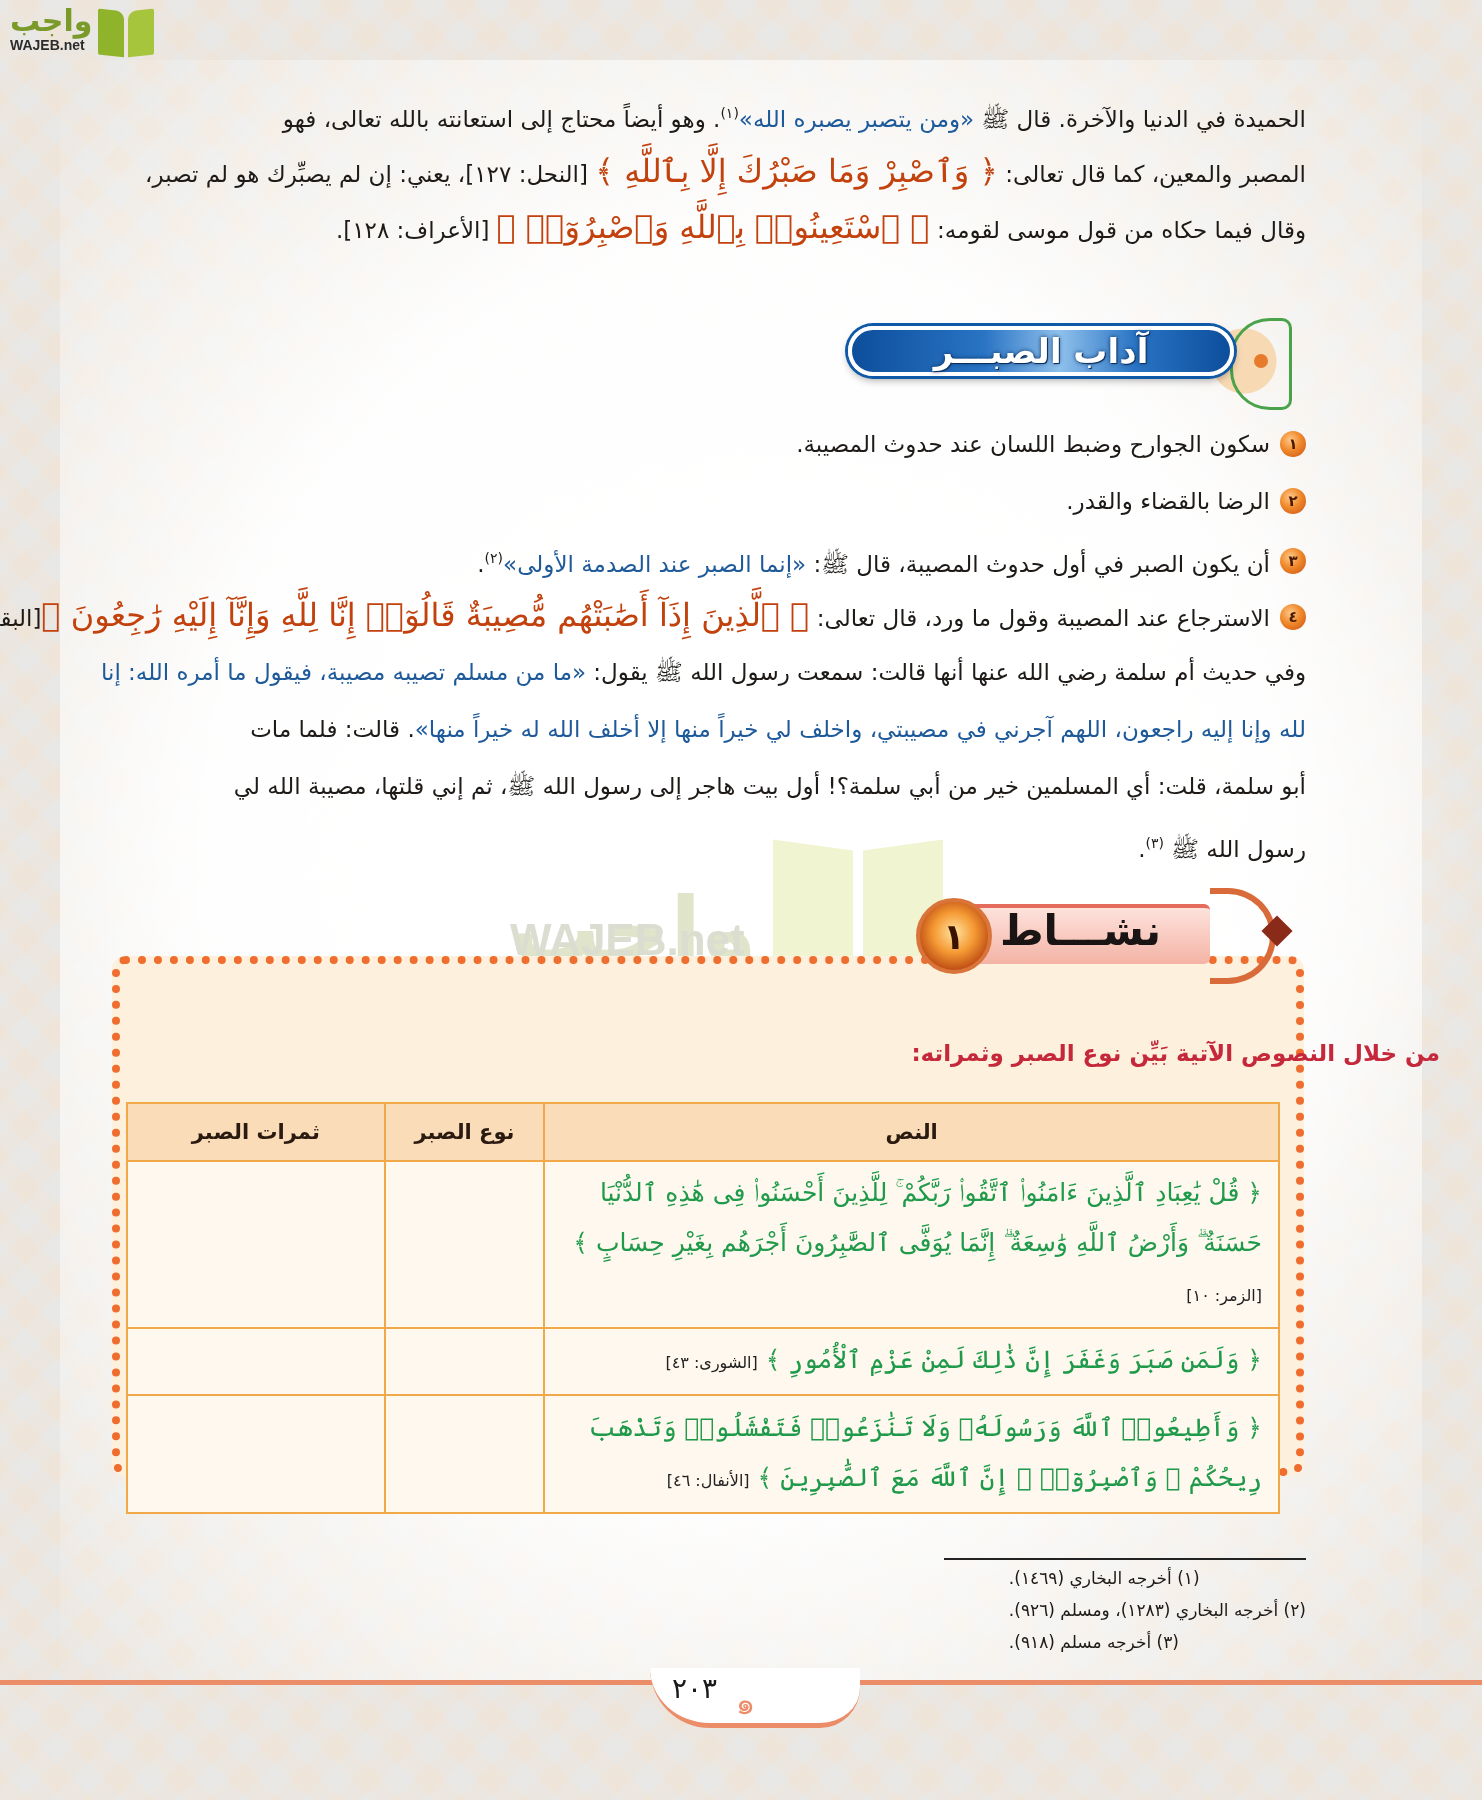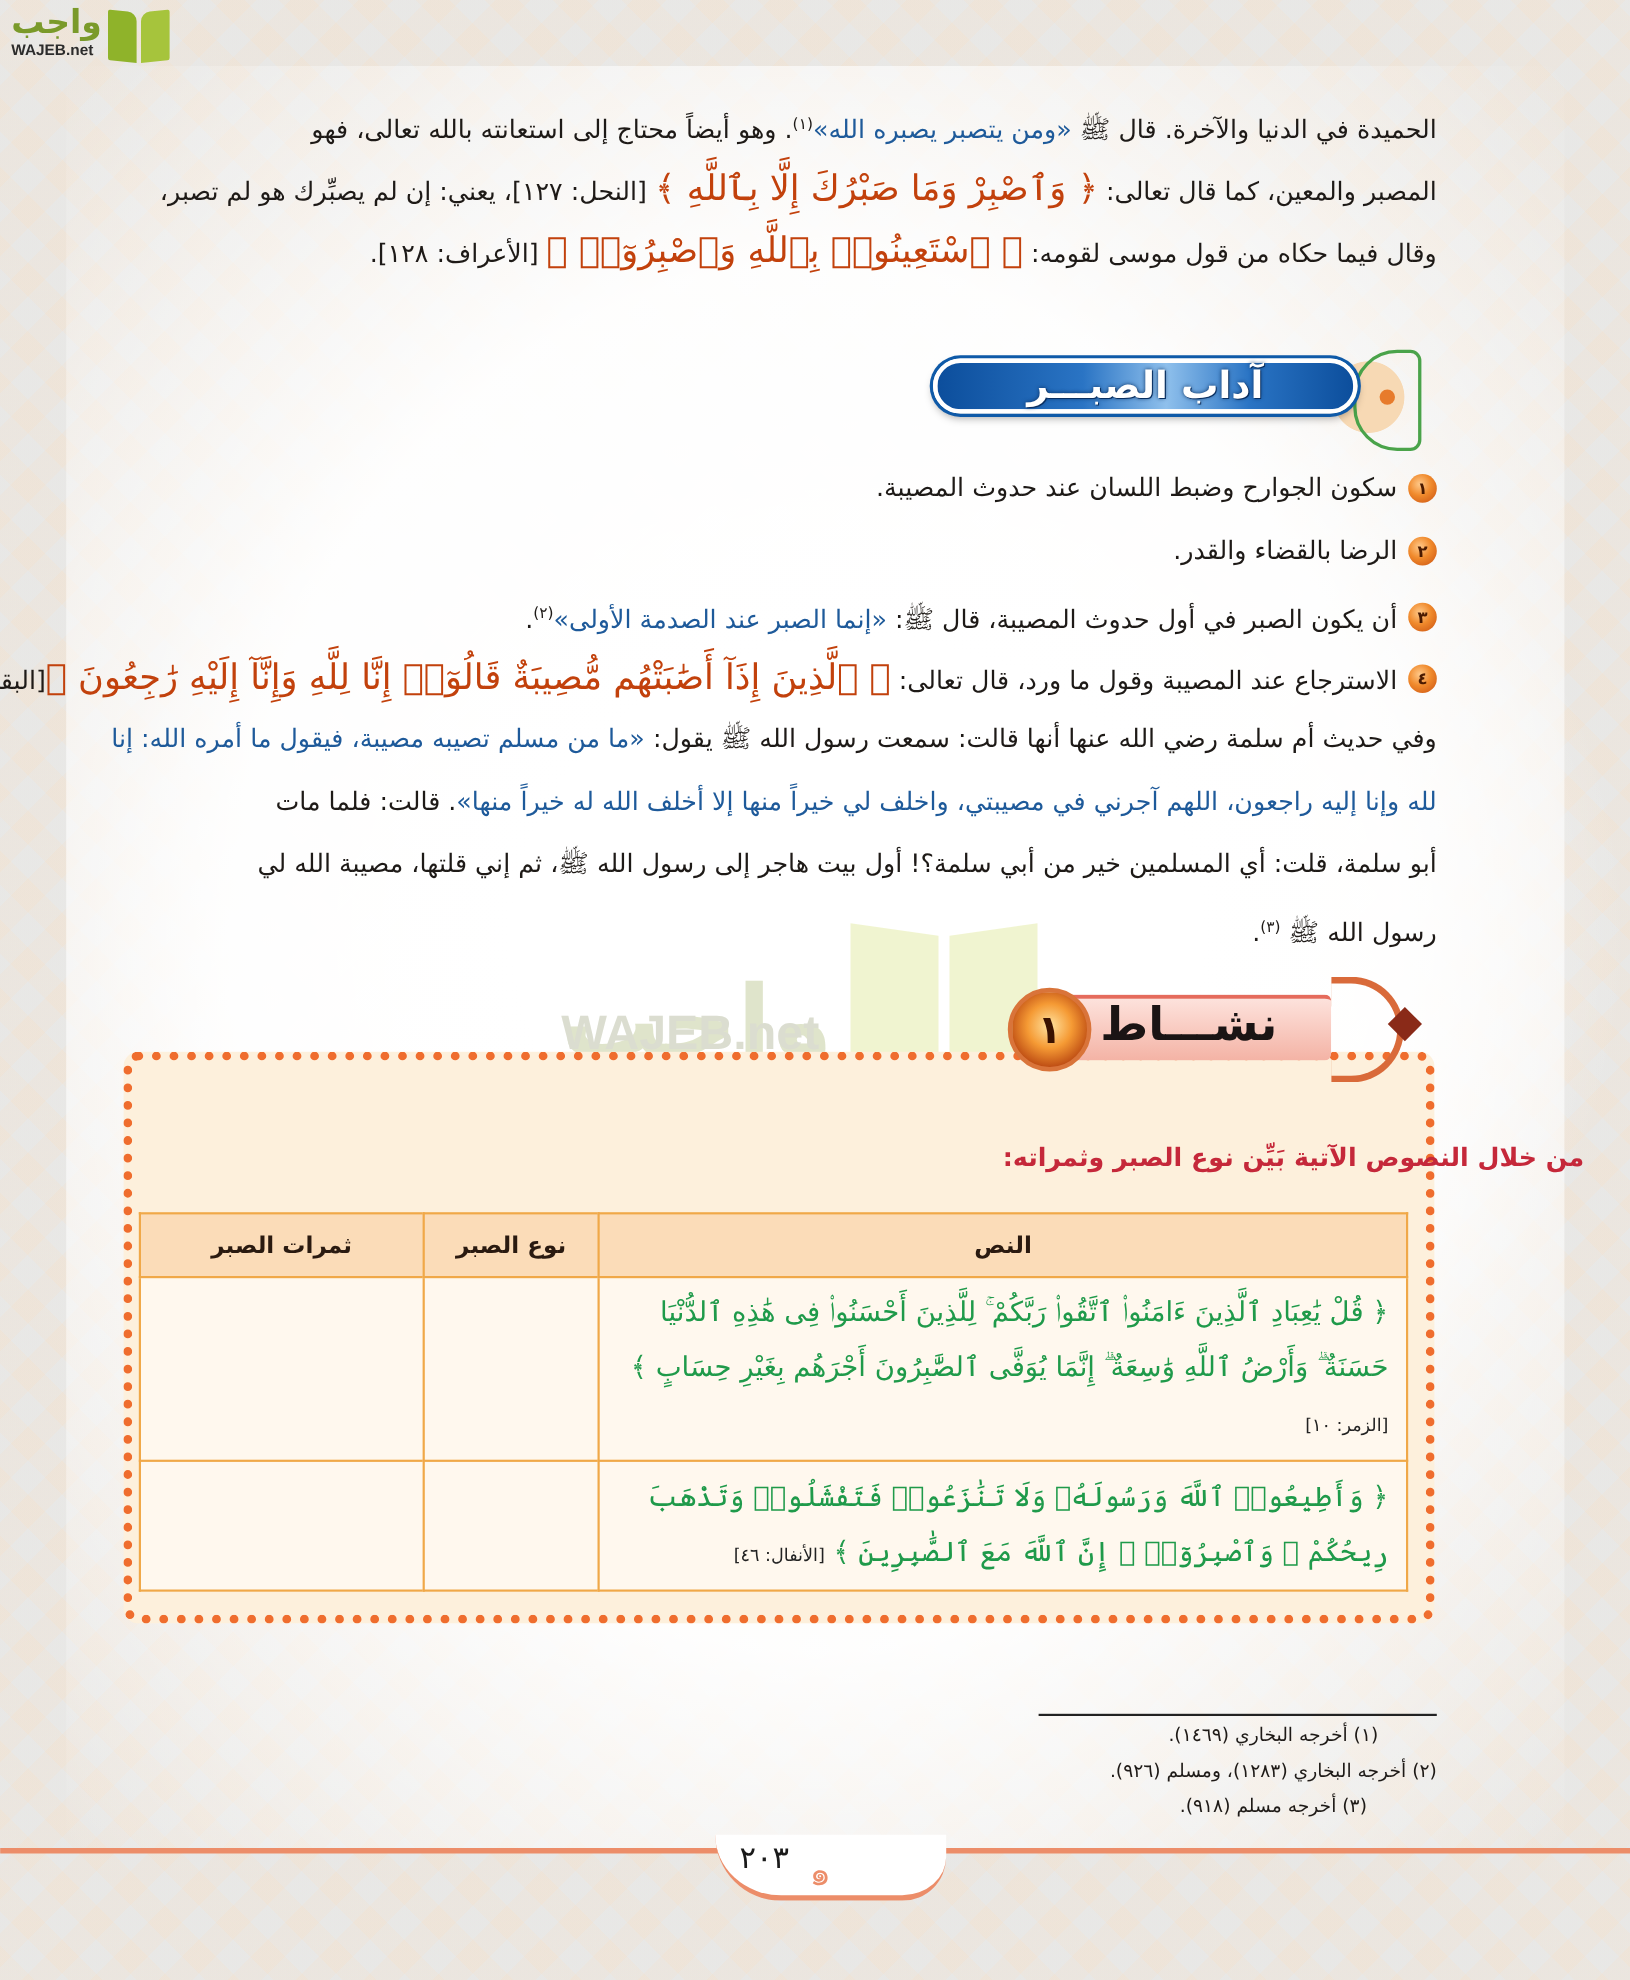--- a/index.html
+++ b/index.html
@@ -90,21 +90,21 @@
   .col-type { width: 160px; }
   .col-fruit { width: 258px; }
   .activity-table td.txt { padding: 6px 16px; text-align: right; color: #1f9a4a; font-family: "DejaVu Serif", serif; font-size: 25px; line-height: 50px; }
   .ref { color: #222; font-family: "DejaVu Sans", sans-serif; font-size: 16px; }
   .row1 td { height: 120px; }
   .row2 td { height: 60px; }
   .row3 td { height: 118px; }
 
   
   .footnote-rule { position: absolute; left: 944px; top: 1558px; width: 362px; height: 2px; background: #222; }
-  .footnotes { position: absolute; right: 176px; top: 1562px; font-size: 17px; line-height: 32px; text-align: center; }
+  .footnotes { position: absolute; right: 176px; top: 1562px; font-size: 17px; line-height: 32px; text-align: left; }
 
   
   .footer-line { position: absolute; left: 0; right: 0; top: 1680px; height: 5px; background: #ec8d69; }
   .footer-swirl { position: absolute; left: 650px; top: 1668px; width: 210px; height: 60px; background: #fff; border-bottom: 5px solid #ec8d69; border-radius: 0 0 80px 120px; }
   .page-number { position: absolute; left: 672px; top: 1672px; font-size: 28px; color: #1a1a1a; letter-spacing: 4px; }
   .swirl-icon { position: absolute; left: 736px; top: 1680px; font-size: 30px; color: #ec8d69; }
 </style>
 </head>
 <body>
 
@@ -196,20 +196,28 @@
   </thead>
   <tbody>
     <tr class="row1">
       <td class="txt">
         <span>﴿ قُلْ يَٰعِبَادِ ٱلَّذِينَ ءَامَنُوا۟ ٱتَّقُوا۟ رَبَّكُمْ ۚ لِلَّذِينَ أَحْسَنُوا۟ فِى هَٰذِهِ ٱلدُّنْيَا حَسَنَةٌ ۗ وَأَرْضُ ٱللَّهِ وَٰسِعَةٌ ۗ إِنَّمَا يُوَفَّى ٱلصَّٰبِرُونَ أَجْرَهُم بِغَيْرِ حِسَابٍ ﴾</span>
         <span class="ref">[الزمر: ١٠]</span>
       </td>
       <td></td>
       <td></td>
     </tr>
+    <tr class="row2">
+      <td class="txt">
+        <span>﴿ وَلَمَن صَبَرَ وَغَفَرَ إِنَّ ذَٰلِكَ لَمِنْ عَزْمِ ٱلْأُمُورِ ﴾</span>
+        <span class="ref">[الشورى: ٤٣]</span>
+      </td>
+      <td></td>
+      <td></td>
+    </tr>
     <tr class="row3">
       <td class="txt">
         <span>﴿ وَأَطِيعُوا۟ ٱللَّهَ وَرَسُولَهُۥ وَلَا تَنَٰزَعُوا۟ فَتَفْشَلُوا۟ وَتَذْهَبَ رِيحُكُمْ ۖ وَٱصْبِرُوٓا۟ ۚ إِنَّ ٱللَّهَ مَعَ ٱلصَّٰبِرِينَ ﴾</span>
         <span class="ref">[الأنفال: ٤٦]</span>
       </td>
       <td></td>
       <td></td>
     </tr>
   </tbody>
 </table>

